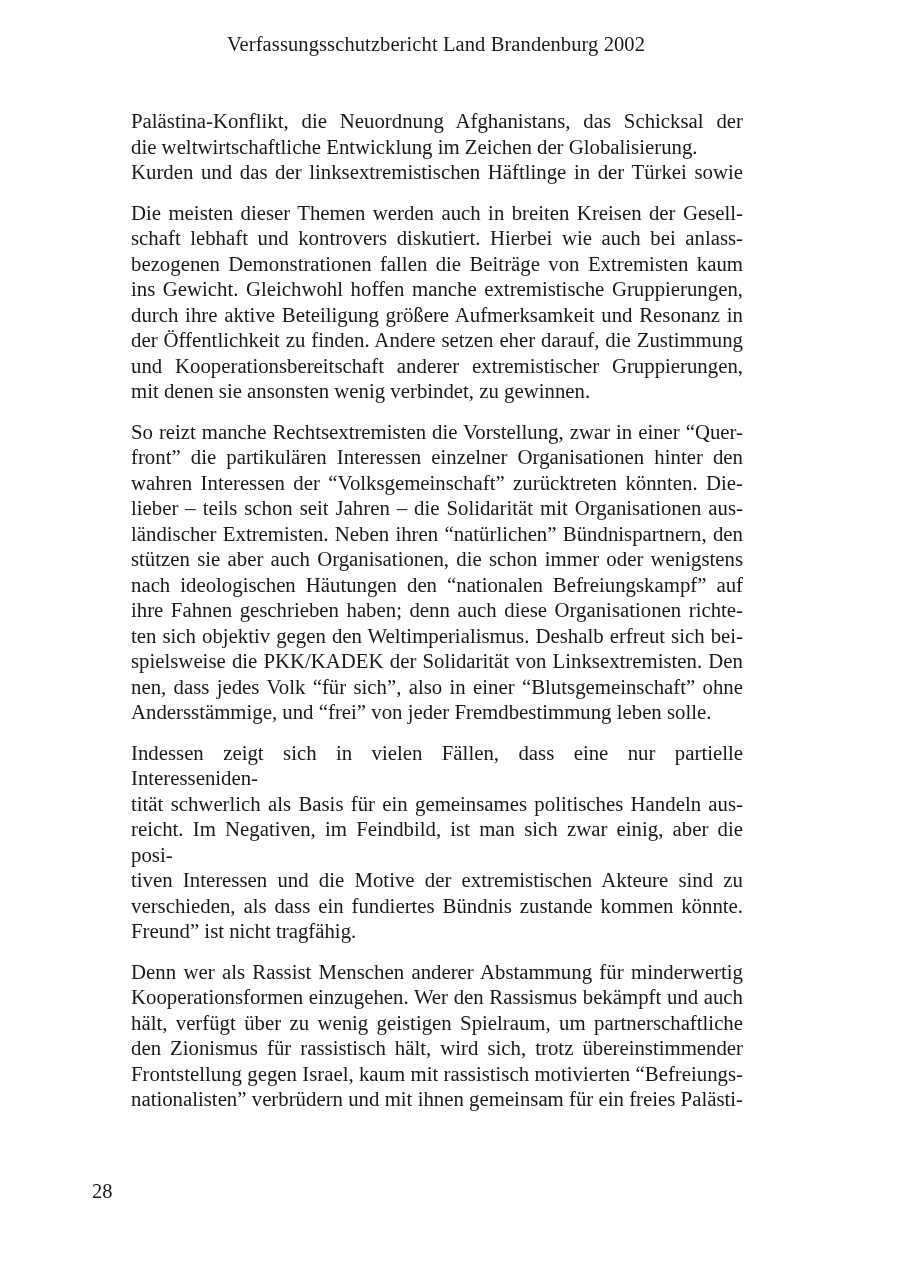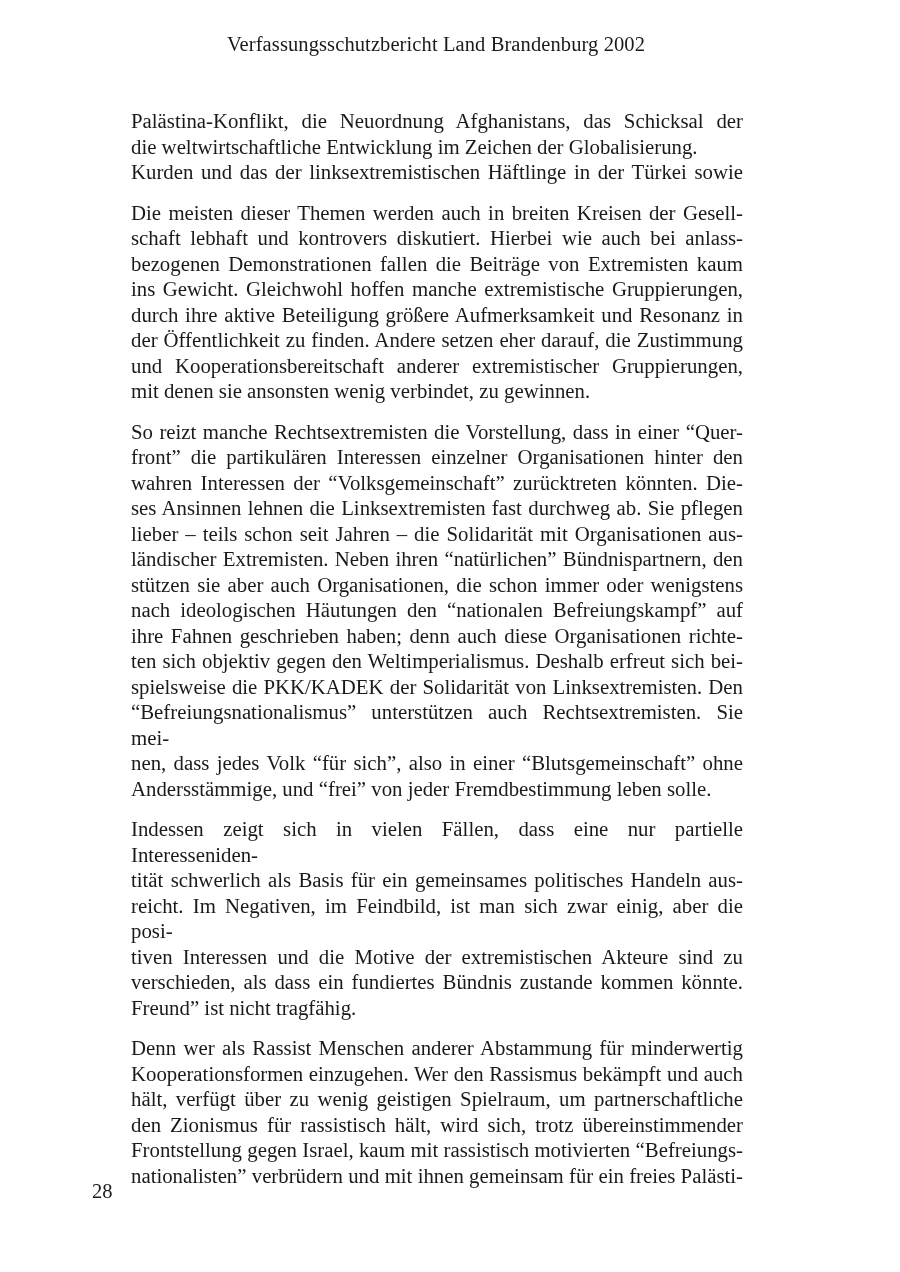--- a/index.html
+++ b/index.html
@@ -67,32 +67,30 @@
           <div class="line">Die meisten dieser Themen werden auch in breiten Kreisen der Gesell-</div>
           <div class="line">schaft lebhaft und kontrovers diskutiert. Hierbei wie auch bei anlass-</div>
           <div class="line">bezogenen Demonstrationen fallen die Beiträge von Extremisten kaum</div>
           <div class="line">ins Gewicht. Gleichwohl hoffen manche extremistische Gruppierungen,</div>
           <div class="line">durch ihre aktive Beteiligung größere Aufmerksamkeit und Resonanz in</div>
           <div class="line">der Öffentlichkeit zu finden. Andere setzen eher darauf, die Zustimmung</div>
           <div class="line">und Kooperationsbereitschaft anderer extremistischer Gruppierungen,</div>
           <div class="line last">mit denen sie ansonsten wenig verbindet, zu gewinnen.</div>
         </div>
         <div class="para">
-          <div class="line">So reizt manche Rechtsextremisten die Vorstellung, dass in einer “Quer-</div>
+          <div class="line">So reizt manche Rechtsextremisten die Vorstellung, zwar in einer “Quer-</div>
           <div class="line">front” die partikulären Interessen einzelner Organisationen hinter den</div>
           <div class="line">wahren Interessen der “Volksgemeinschaft” zurücktreten könnten. Die-</div>
-          <div class="line">ses Ansinnen lehnen die Linksextremisten fast durchweg ab. Sie pflegen</div>
           <div class="line">lieber – teils schon seit Jahren – die Solidarität mit Organisationen aus-</div>
           <div class="line">ländischer Extremisten. Neben ihren “natürlichen” Bündnispartnern, den</div>
           <div class="line">stützen sie aber auch Organisationen, die schon immer oder wenigstens</div>
           <div class="line">nach ideologischen Häutungen den “nationalen Befreiungskampf” auf</div>
           <div class="line">ihre Fahnen geschrieben haben; denn auch diese Organisationen richte-</div>
           <div class="line">ten sich objektiv gegen den Weltimperialismus. Deshalb erfreut sich bei-</div>
           <div class="line">spielsweise die PKK/KADEK der Solidarität von Linksextremisten. Den</div>
-          <div class="line">“Befreiungsnationalismus” unterstützen auch Rechtsextremisten. Sie mei-</div>
           <div class="line">nen, dass jedes Volk “für sich”, also in einer “Blutsgemeinschaft” ohne</div>
           <div class="line last">Andersstämmige, und “frei” von jeder Fremdbestimmung leben solle.</div>
         </div>
         <div class="para">
           <div class="line">Indessen zeigt sich in vielen Fällen, dass eine nur partielle Interesseniden-</div>
           <div class="line">tität schwerlich als Basis für ein gemeinsames politisches Handeln aus-</div>
           <div class="line">reicht. Im Negativen, im Feindbild, ist man sich zwar einig, aber die posi-</div>
           <div class="line">tiven Interessen und die Motive der extremistischen Akteure sind zu</div>
           <div class="line">verschieden, als dass ein fundiertes Bündnis zustande kommen könnte.</div>
           <div class="line last">Freund” ist nicht tragfähig.</div>

